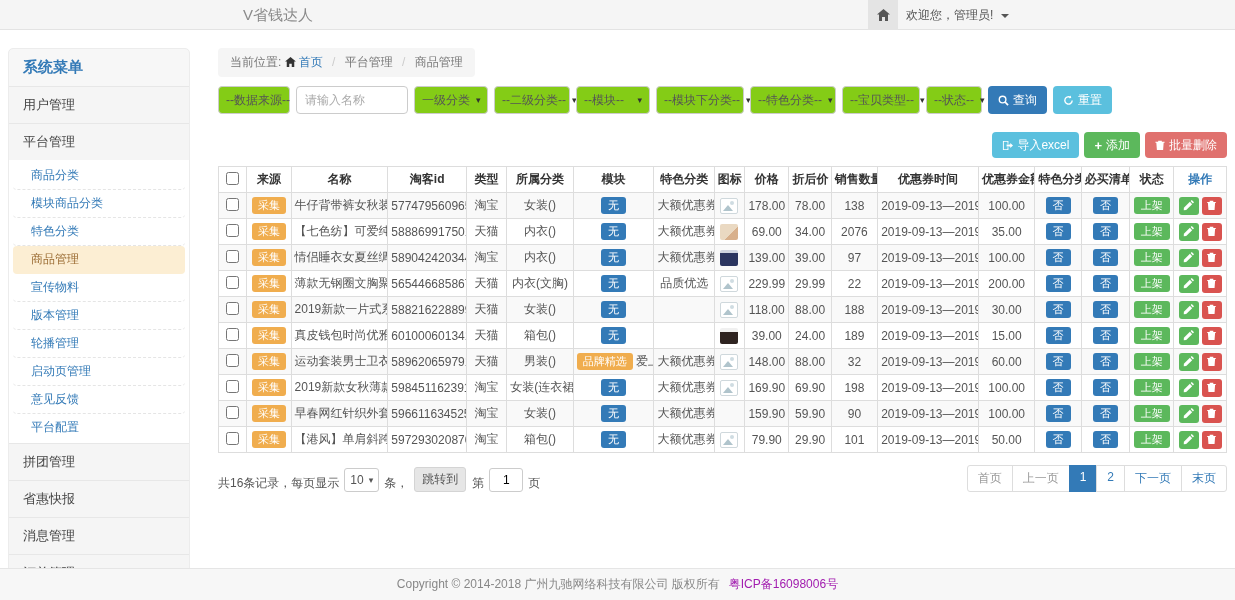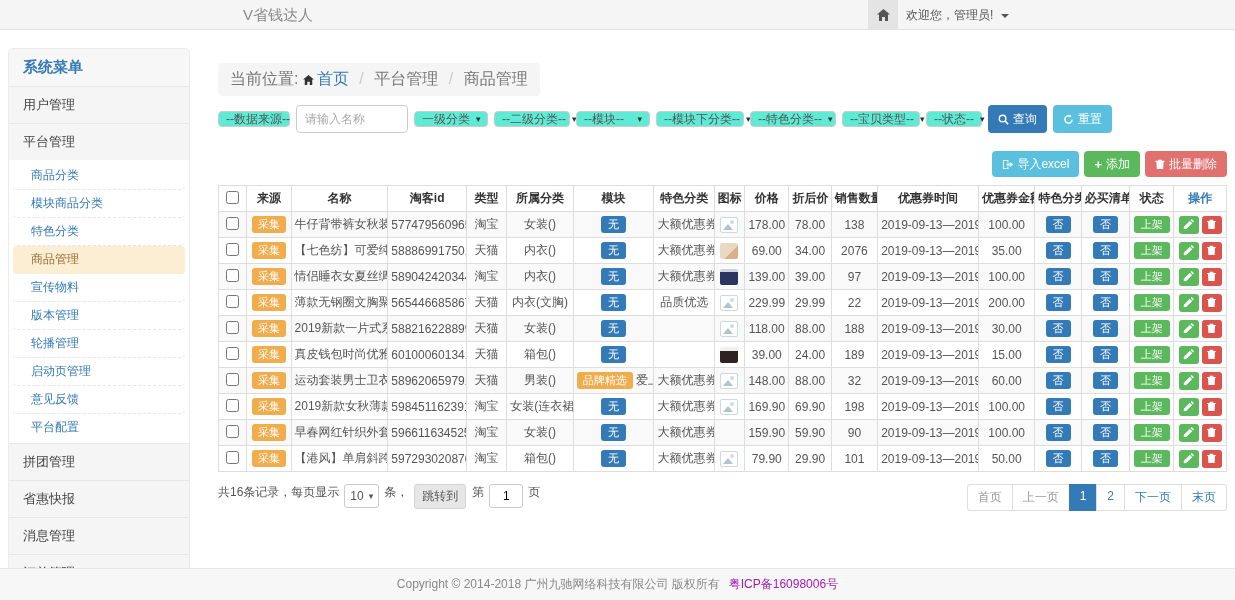--- a/index.html
+++ b/index.html
@@ -16,27 +16,27 @@
   .sidebar { position:absolute; left:8px; top:48px; width:182px; background:#f7f7f7; border:1px solid #ececec; border-radius:5px; overflow:hidden; }
   .sidebar-title { padding:9px 14px; font-size:15px; font-weight:bold; color:#337ab7; }
   .side-section { padding:9px 14px; font-size:13px; color:#444; background:#f5f5f5; border-top:1px solid #e7e7e7; cursor:pointer; }
   .side-sub-wrap { background:#fff; padding:2px 4px; }
   .side-sub { padding:5px 18px; font-size:12px; color:#337ab7; border-bottom:1px dashed #e5e5e5; cursor:pointer; border-radius:4px; }
   .side-sub:last-child { border-bottom:none; }
   .side-sub.active { background:#fceed3; color:#9a6b32; border-bottom:1px solid transparent; }
 
   
   .main { position:absolute; left:218px; top:48px; width:1009px; }
-  .breadcrumb { display:inline-block; background:#f5f5f5; border-radius:4px; padding:6px 12px; font-size:16px; color:#777;margin-top:15px; }
+  .breadcrumb { display:inline-block; background:#f5f5f5; border-radius:4px; padding:6px 12px; font-size:12px; color:#777; }
   .breadcrumb .bc-link { color:#337ab7; cursor:pointer; text-decoration:none; }
   .breadcrumb .sep { margin:0 6px; color:#ccc; }
   .house { display:inline-block; vertical-align:-1px; margin-right:3px; }
 
   .filters { margin-top:9px; display:flex; align-items:center; gap:6px; font-size:12px; }
-  .sel { height:16px; border:1px solid #ccc; border-radius:4px; background:#5eead4; color:#555; font-size:12px; display:flex; align-items:center; justify-content:space-between; padding:0 7px; cursor:pointer; white-space:nowrap;text-align:right; }
+  .sel { height:28px; border:1px solid #ccc; border-radius:4px; background:#84cc16; color:#555; font-size:12px; display:flex; align-items:center; justify-content:space-between; padding:0 7px; cursor:pointer; white-space:nowrap;text-align:right; }
   .sel .sel-caret { margin-left:6px; color:#333; font-size:9px; }
   .txt-input { height:28px; width:112px; border:1px solid #ccc; border-radius:4px; padding:8px 8px; font-size:12px; color:#333; }
   .txt-input::placeholder { color:#aaa; }
   .btn { height:28px; border:none; border-radius:4px; color:#fff; font-size:12px; padding:0 10px; cursor:pointer; display:inline-flex; align-items:center; gap:4px; }
   .btn-primary { background:#337ab7; }
   .btn-info { background:#5bc0de; }
   .btn-success { background:#5cb85c; }
   .btn-danger-soft { background:#e0716e; }
 
   .toolbar { margin-top:18px; display:flex; justify-content:flex-end; gap:5px; }
@@ -56,21 +56,21 @@
   .op-btn { display:inline-flex; align-items:center; justify-content:center; width:20px; height:18px; border-radius:3px; cursor:pointer; vertical-align:middle; }
   .thumb { display:inline-block; width:18px; height:16px; border-radius:2px; vertical-align:middle; }
   .thumb-broken { border:1px solid #cfd8dc; background:#fff; position:relative; }
   .thumb-broken:after { content:""; position:absolute; left:2px; bottom:2px; border-left:5px solid transparent; border-right:5px solid transparent; border-bottom:6px solid #b0c4cc; }
   .thumb-broken:before { content:""; position:absolute; right:3px; top:2px; width:4px; height:4px; border-radius:50%; background:#cfdce2; }
   .thumb-beige { background:linear-gradient(135deg,#ead9c2 60%,#d8b08c 60%); }
   .thumb-dark { background:linear-gradient(180deg,#cfd4e0 20%,#2b3560 20%); }
   .thumb-bag { background:linear-gradient(180deg,#f0f0f0 25%,#2e2320 25%); }
 
   
-  .pagebar { margin-top:12px; display:flex; align-items:flex-start; font-size:12px; color:#555; }
+  .pagebar { margin-top:12px; display:flex; align-items:flex-end; font-size:12px; color:#555; }
   .pp-select { display:inline-flex; align-items:center; border:1px solid #ccc; border-radius:3px; height:24px; padding:0 5px; margin:0 5px; background:#fff; cursor:pointer; gap:5px; }
   .jump-btn { display:inline-block; background:#e6e6e6; border:1px solid #d4d4d4; border-radius:3px; padding:3px 7px; margin:0 6px; color:#555; cursor:pointer; }
   .jump-input { width:34px; height:24px; border:1px solid #ccc; border-radius:3px; text-align:center; font-size:12px; margin:0 5px; }
   .pager { margin-left:auto; display:flex; }
   .page-btn { border:1px solid #ddd; background:#fff; color:#337ab7; padding:4px 10px; margin-left:-1px; cursor:pointer; font-size:12px; }
   .page-btn:first-child { border-radius:3px 0 0 3px; }
   .page-btn:last-child { border-radius:0 3px 3px 0; }
   .page-btn.disabled { color:#999; cursor:default; }
   .page-btn.active { background:#337ab7; border-color:#337ab7; color:#fff; }
 

